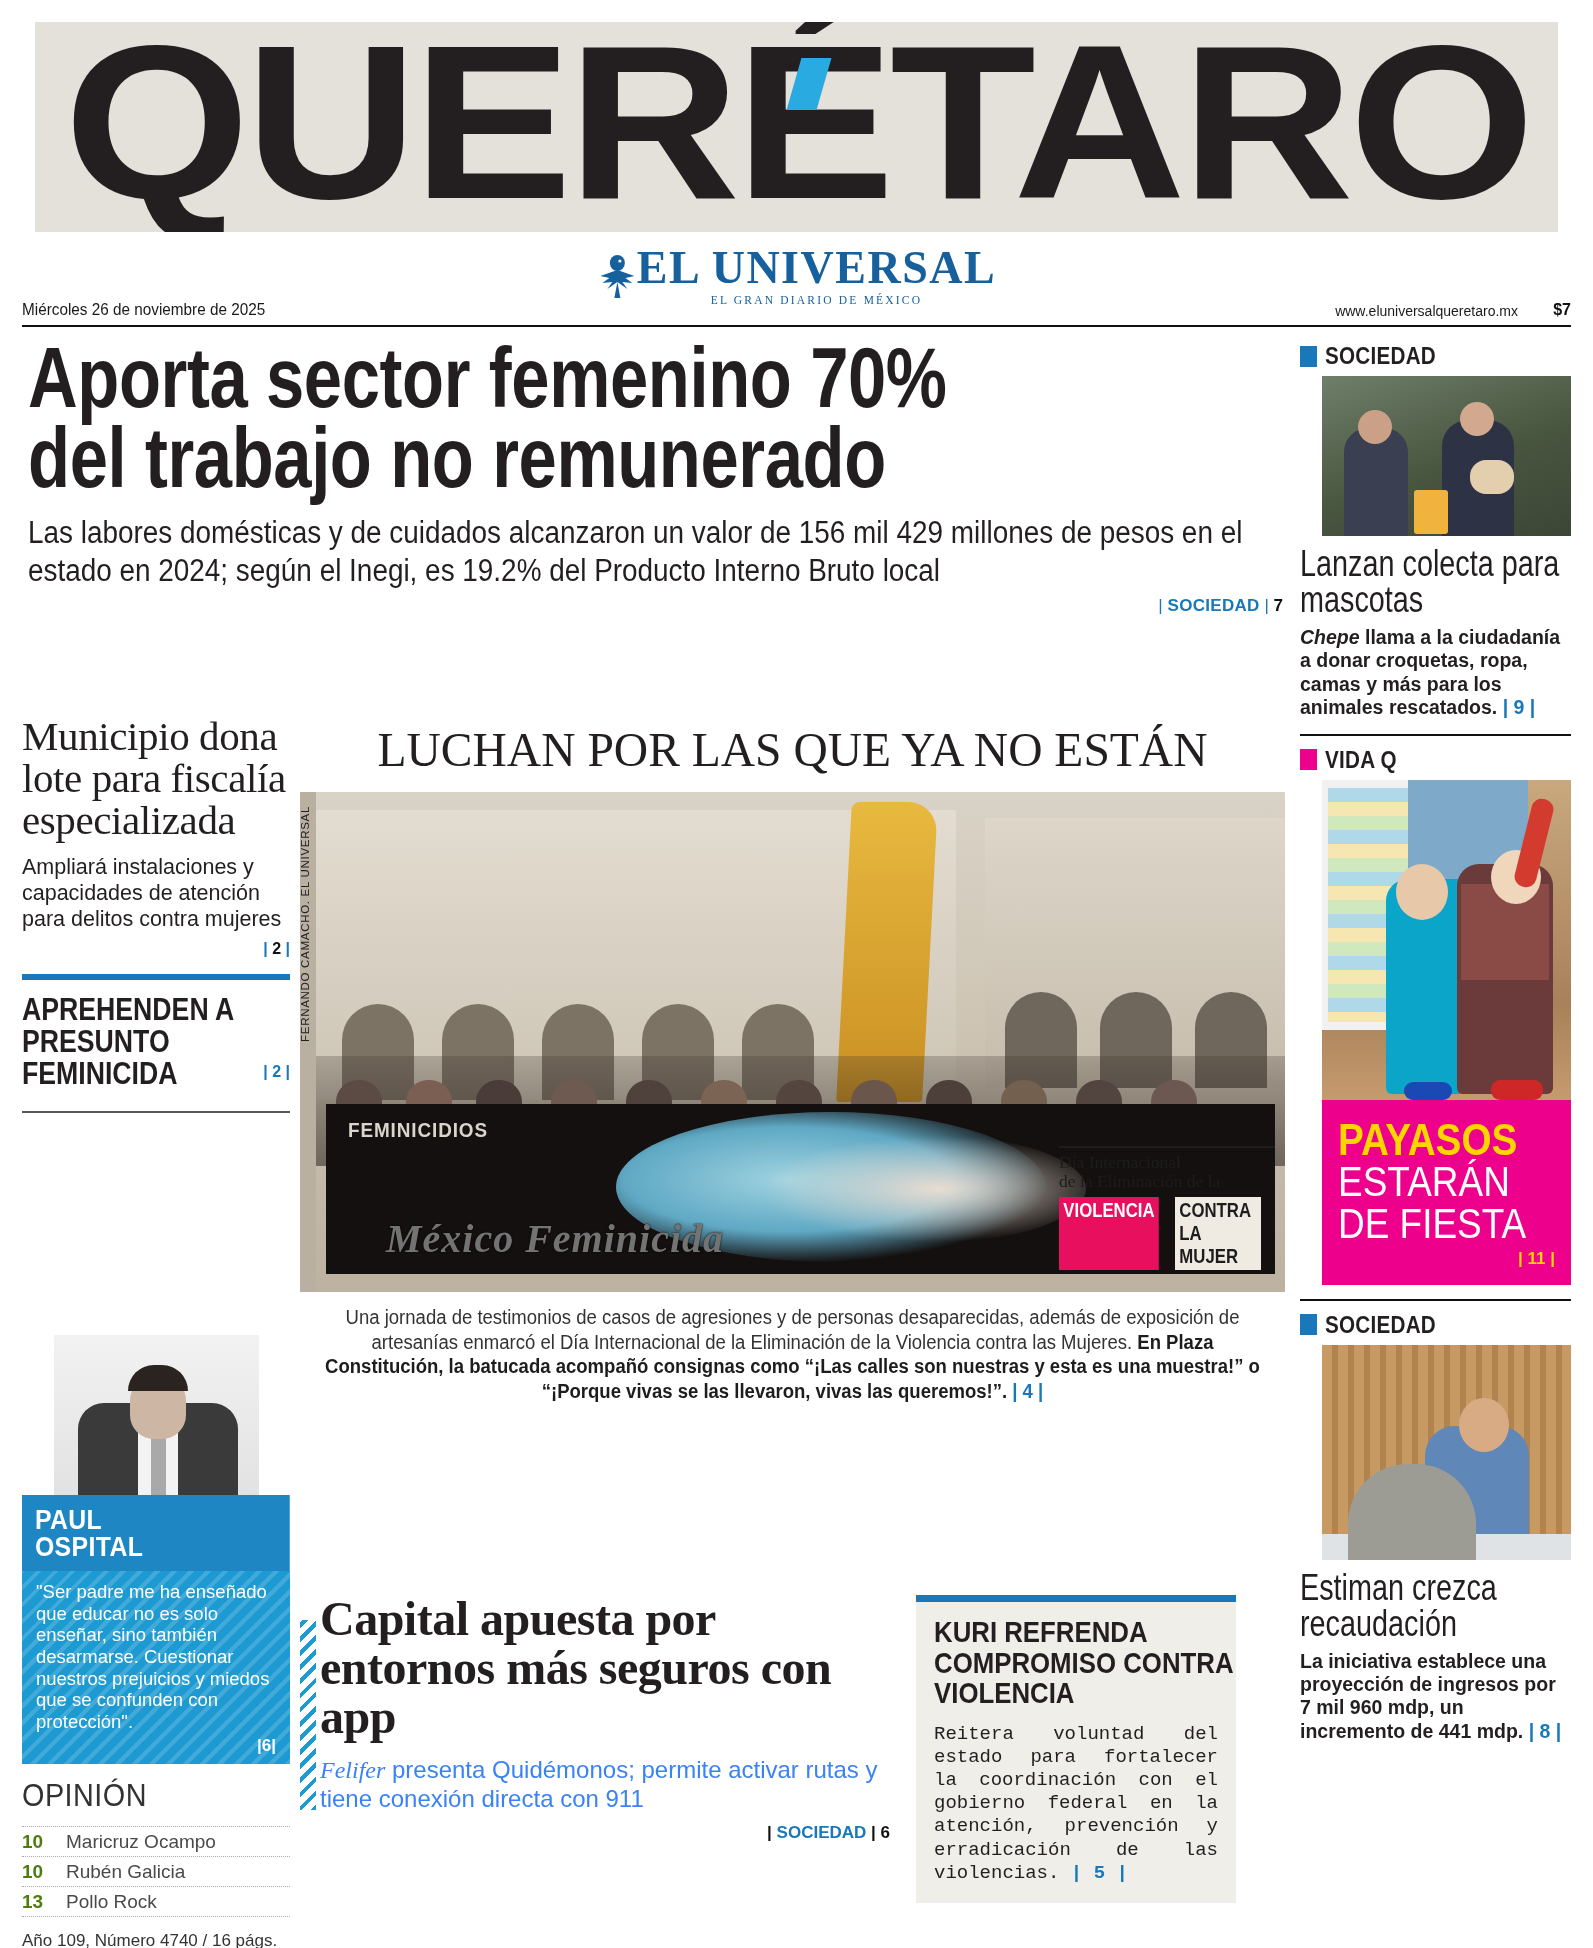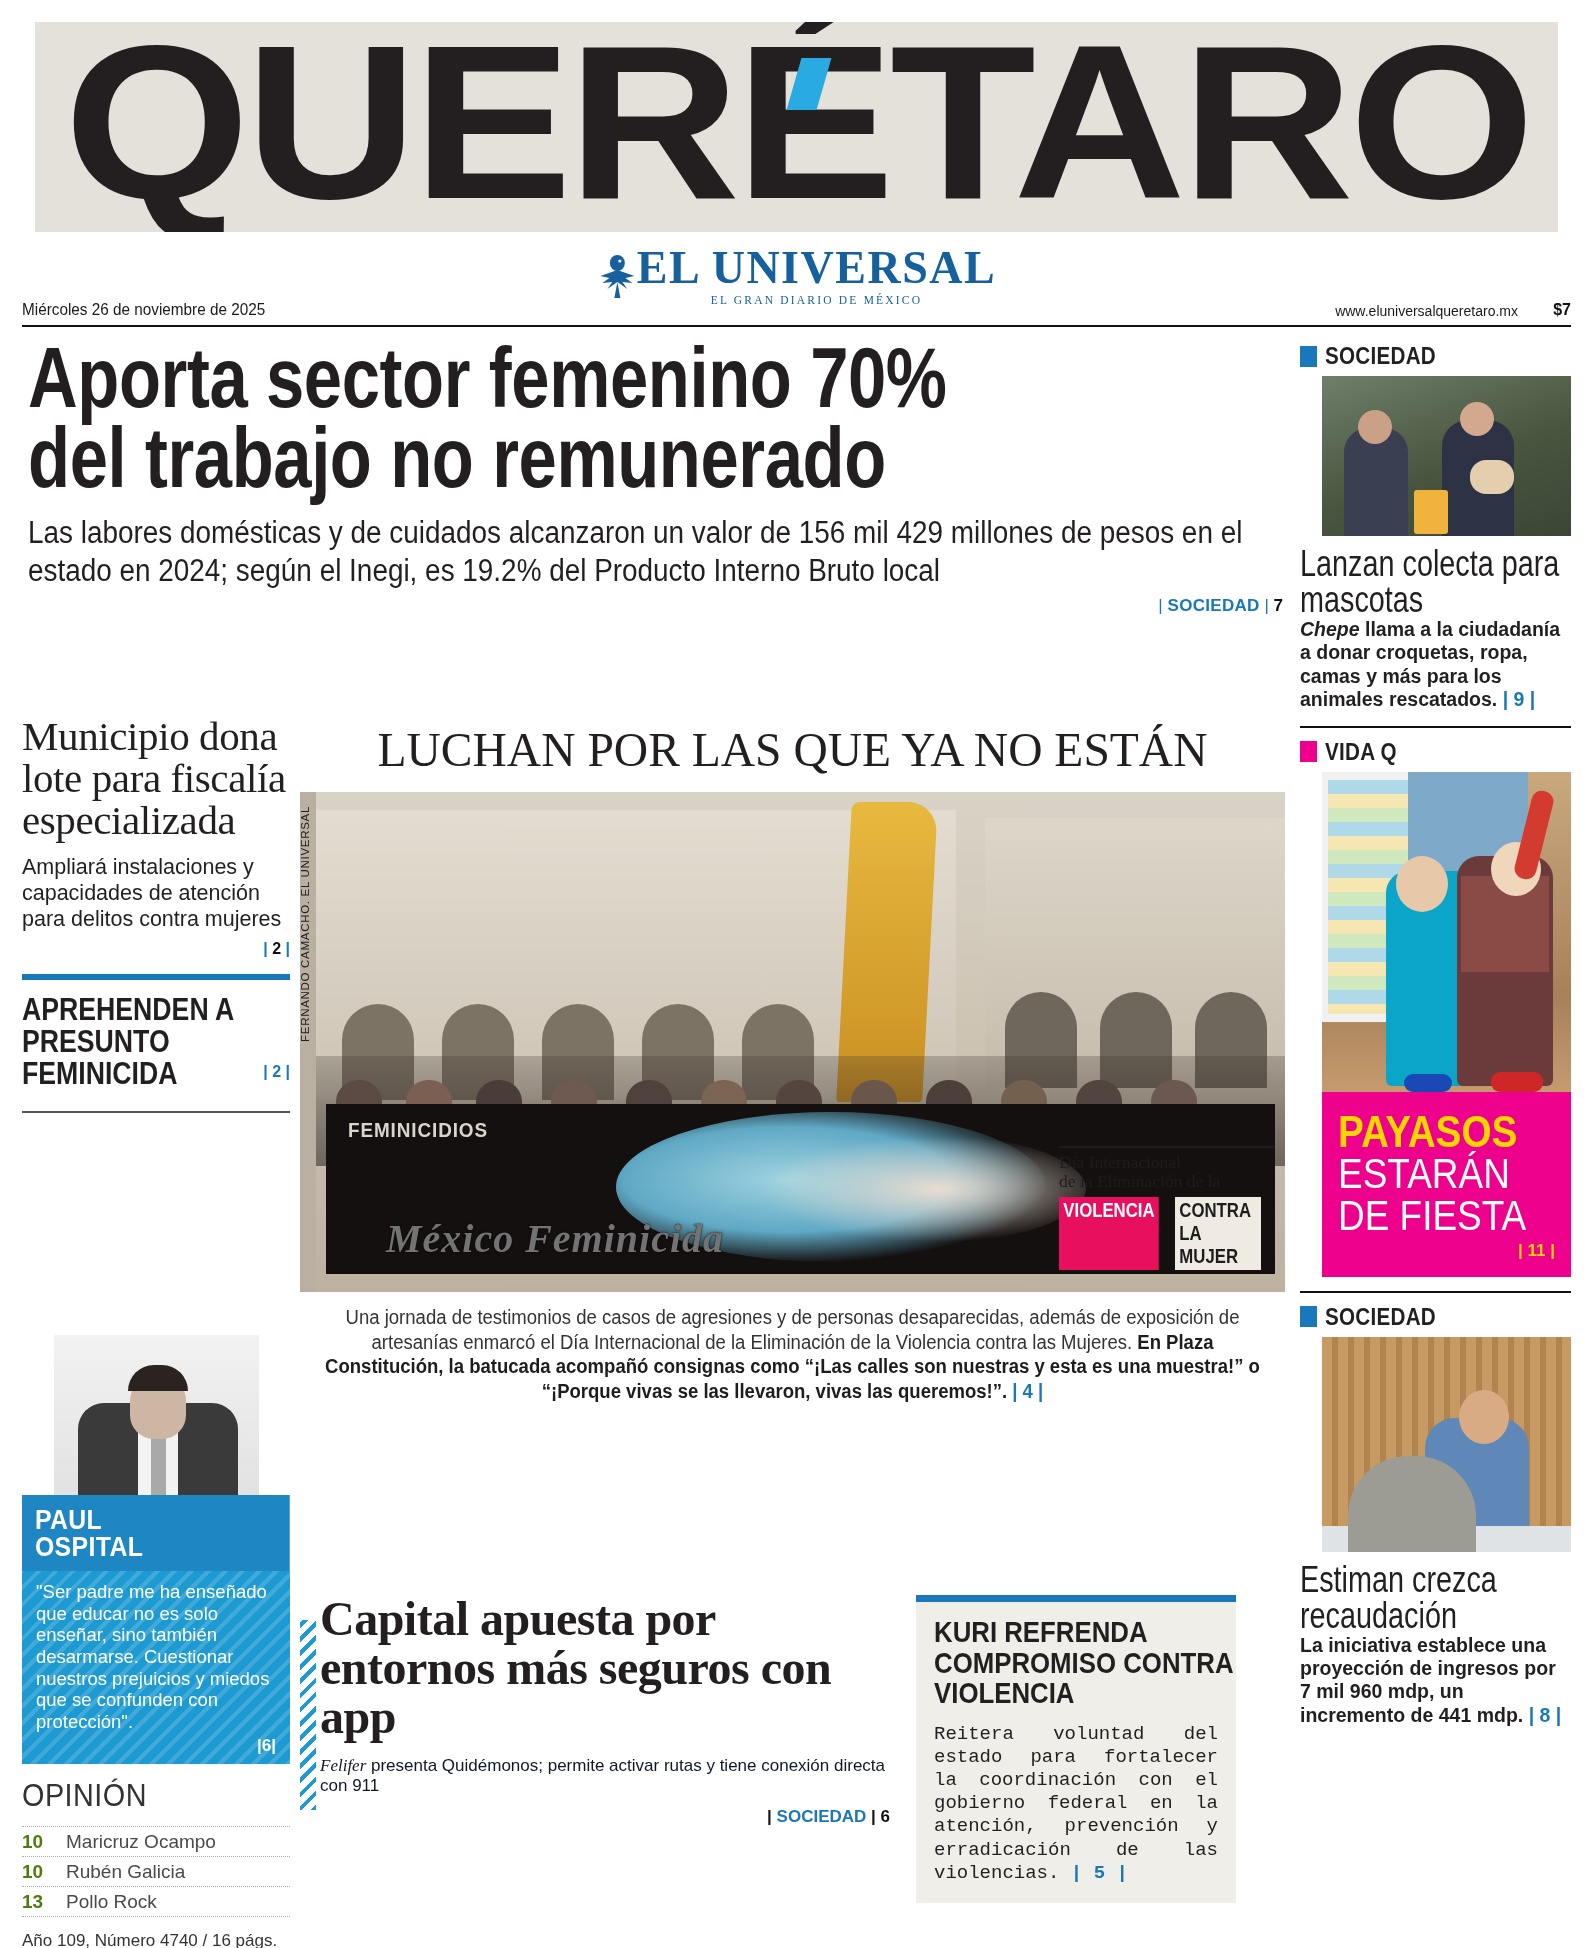--- a/index.html
+++ b/index.html
@@ -205,21 +205,21 @@
   .capt b{ color:#1d1d1d; }
   .capt .p{ color:#1878b9; font-weight:700; }
 
   
   .cbot{ position:absolute; left:300px; top:1595px; width:985px; display:flex; gap:26px; }
   .cb-left{ width:590px; padding-left:20px; }
   .cb-left h3{
     font-family:"Liberation Serif", serif; font-weight:700; font-size:48px;
     line-height:1.02; color:#231f20; letter-spacing:-0.5px;
   }
-  .cb-left .d{ margin-top:14px; font-size:17px; line-height:1.2; color:#0f172a; }
+  .cb-left .d{ margin-top:14px; font-size:24px; line-height:1.2; color:#3b82f6; }
   .cb-left .d i{ font-family:"Liberation Serif", serif; font-style:italic; }
   .cb-left .r{ text-align:right; margin-top:10px; font-size:17px; font-weight:700; color:#111;}
   .cb-left .r .sec{ color:#1878b9; }
 
   .cb-right{ width:320px; background:#efeee8; padding:16px 18px 18px; position:relative;}
   .cb-right::before{ content:""; position:absolute; left:0; top:0; right:0; height:7px; background:#1878b9;}
   .cb-right h3{
     font-family:"Liberation Sans", sans-serif; font-weight:700; font-size:30px;
     line-height:1.02; color:#231f20; margin-top:6px;
     transform:scaleX(0.86); transform-origin:left top; width:350px;
@@ -243,21 +243,21 @@
   .kicker .kl{
     font-family:"Liberation Sans", sans-serif; font-weight:700; font-size:24px;
     color:#231f20; letter-spacing:0.3px; transform:scaleX(0.86); transform-origin:left;
   }
   .railphoto{ position:relative; margin-left:22px; width:249px; overflow:hidden; }
   .rail h4{
     font-family:"Liberation Sans", sans-serif; font-weight:300; font-size:36px;
     line-height:1.0; color:#231f20; margin-top:10px;
     transform:scaleX(0.80); transform-origin:left top; width:340px;
   }
-  .rail .rd{ font-size:19.5px; line-height:1.2; font-weight:700; color:#231f20;}
+  .rail .rd{ margin-top:8px; font-size:19.5px; line-height:1.2; font-weight:700; color:#231f20;}
   .rail .rd i{ font-style:italic; }
   .rail .rd .p{ color:#1878b9; }
 
   .pink-box{
     background:#ec008c; color:#fff; padding:18px 16px 16px; margin-top:0;
     position:relative;
   }
   .pink-box .l1{ font-weight:700; font-size:44px; color:#ffd500; line-height:0.98;
                  transform:scaleX(0.88); transform-origin:left top;}
   .pink-box .l2{ font-weight:300; font-size:42px; line-height:1.0; color:#fff;

